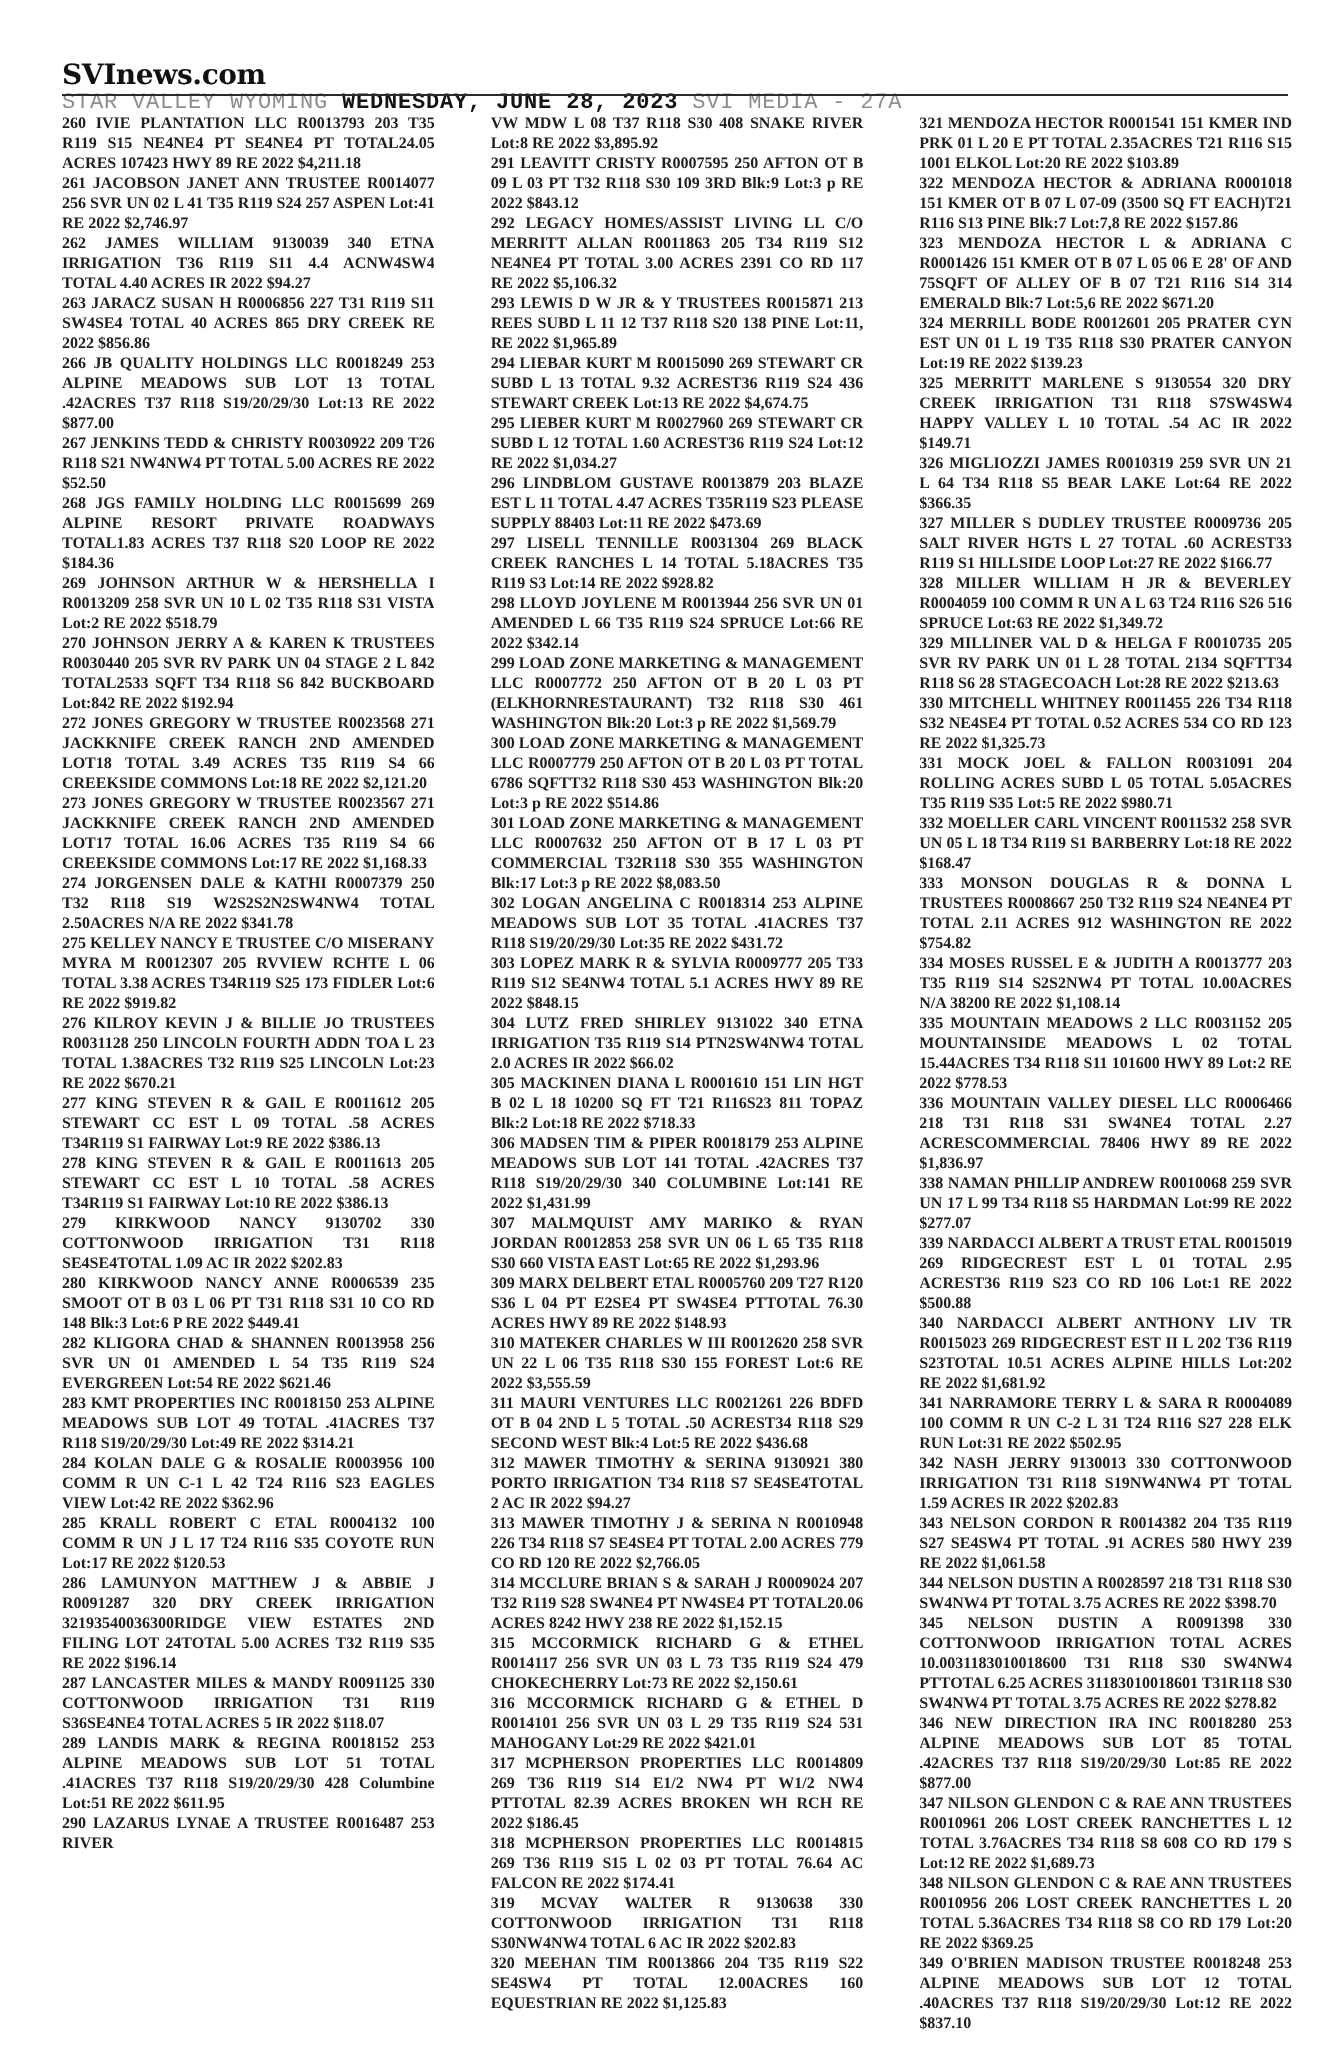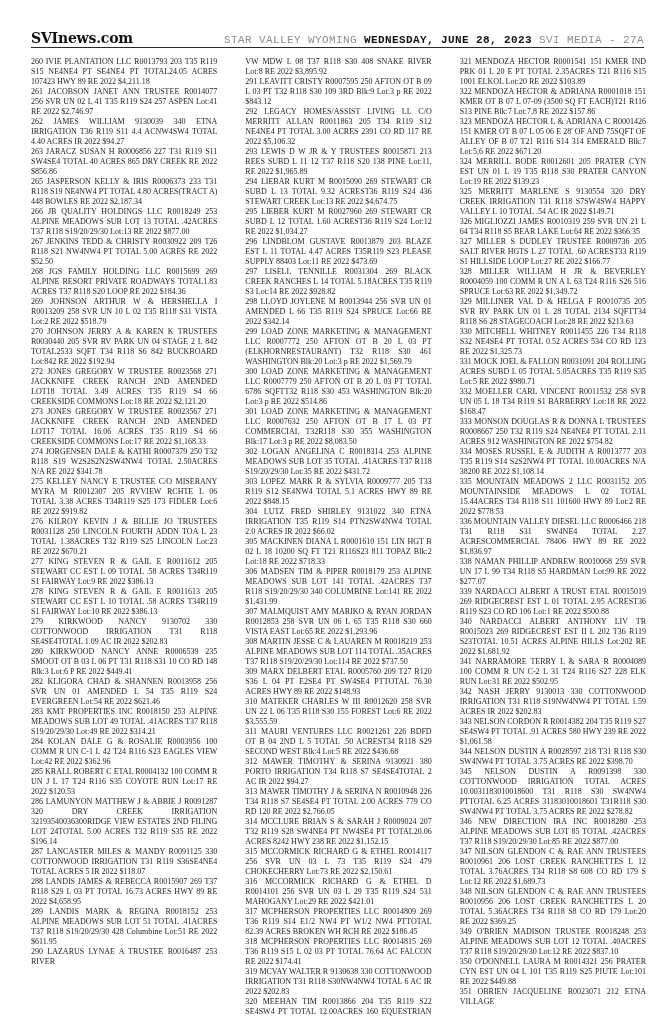--- a/index.html
+++ b/index.html
@@ -5,40 +5,40 @@
   html,body { margin:0; padding:0; background:#ffffff; }
   .page {
     position:relative;
     width:663px; height:1024px;
     background:#ffffff;
     overflow:hidden;
     font-family:"Liberation Serif", serif;
   }
   .header {
     position:absolute; top:30px; left:31px; right:19px;
-    display:flex; justify-content:space-between; align-items:baseline;
+    display:flex; justify-content:space-between; align-items:baseline;flex-direction:column;
   }
   .masthead {
     font-family:"DejaVu Serif", serif;
     font-weight:bold; font-size:14px; color:#111;
     letter-spacing:-0.2px;
   }
   .header-right {
     font-family:Liberation Mono, monospace;
     font-size:11px; color:#8d8d8d;
     letter-spacing:0.4px; white-space:nowrap;
   }
   .header-right .hdr-date { color:#141414; font-weight:bold; }
   .header-rule {
     position:absolute; top:47px; left:31px; right:19px;
     border-top:1.4px solid #2a2a2a; height:0;
   }
   .columns {
     position:absolute; top:57px; left:31px; right:17px; bottom:6px;
-    display:flex; gap:28px; overflow:hidden;
+    display:flex; gap:28px; overflow:hidden;font-weight:bold;
   }
   .col {
     flex:1 1 0; min-width:0;
     text-align:justify;
     font-size:8px; line-height:10px;
     color:#1d1d1d;
     letter-spacing:0px;
     overflow:hidden;
   }
   .entry { margin:0; padding:0; }
@@ -60,42 +60,40 @@
   </div>
 
   <div class="header-rule"></div>
 
   <div class="columns">
     <div class="col">
         <p class="entry">260 IVIE PLANTATION LLC R0013793 203 T35 R119 S15 NE4NE4 PT SE4NE4 PT TOTAL24.05 ACRES 107423 HWY 89 RE 2022 $4,211.18</p>
         <p class="entry">261 JACOBSON JANET ANN TRUSTEE R0014077 256 SVR UN 02 L 41 T35 R119 S24 257 ASPEN Lot:41 RE 2022 $2,746.97</p>
         <p class="entry">262 JAMES WILLIAM 9130039 340 ETNA IRRIGATION T36 R119 S11 4.4 ACNW4SW4 TOTAL 4.40 ACRES IR 2022 $94.27</p>
         <p class="entry">263 JARACZ SUSAN H R0006856 227 T31 R119 S11 SW4SE4 TOTAL 40 ACRES 865 DRY CREEK RE 2022 $856.86</p>
-        <p class="entry">265 JASPERSON KELLY &amp; IRIS R0006373 233 T31 R118 S19 NE4NW4 PT TOTAL 4.80 ACRES(TRACT A) 448 BOWLES RE 2022 $2,187.34</p>
         <p class="entry">266 JB QUALITY HOLDINGS LLC R0018249 253 ALPINE MEADOWS SUB LOT 13 TOTAL .42ACRES T37 R118 S19/20/29/30 Lot:13 RE 2022 $877.00</p>
         <p class="entry">267 JENKINS TEDD &amp; CHRISTY R0030922 209 T26 R118 S21 NW4NW4 PT TOTAL 5.00 ACRES RE 2022 $52.50</p>
         <p class="entry">268 JGS FAMILY HOLDING LLC R0015699 269 ALPINE RESORT PRIVATE ROADWAYS TOTAL1.83 ACRES T37 R118 S20 LOOP RE 2022 $184.36</p>
         <p class="entry">269 JOHNSON ARTHUR W &amp; HERSHELLA I R0013209 258 SVR UN 10 L 02 T35 R118 S31 VISTA Lot:2 RE 2022 $518.79</p>
         <p class="entry">270 JOHNSON JERRY A &amp; KAREN K TRUSTEES R0030440 205 SVR RV PARK UN 04 STAGE 2 L 842 TOTAL2533 SQFT T34 R118 S6 842 BUCKBOARD Lot:842 RE 2022 $192.94</p>
         <p class="entry">272 JONES GREGORY W TRUSTEE R0023568 271 JACKKNIFE CREEK RANCH 2ND AMENDED LOT18 TOTAL 3.49 ACRES T35 R119 S4 66 CREEKSIDE COMMONS Lot:18 RE 2022 $2,121.20</p>
         <p class="entry">273 JONES GREGORY W TRUSTEE R0023567 271 JACKKNIFE CREEK RANCH 2ND AMENDED LOT17 TOTAL 16.06 ACRES T35 R119 S4 66 CREEKSIDE COMMONS Lot:17 RE 2022 $1,168.33</p>
         <p class="entry">274 JORGENSEN DALE &amp; KATHI R0007379 250 T32 R118 S19 W2S2S2N2SW4NW4 TOTAL 2.50ACRES N/A RE 2022 $341.78</p>
         <p class="entry">275 KELLEY NANCY E TRUSTEE C/O MISERANY MYRA M R0012307 205 RVVIEW RCHTE L 06 TOTAL 3.38 ACRES T34R119 S25 173 FIDLER Lot:6 RE 2022 $919.82</p>
         <p class="entry">276 KILROY KEVIN J &amp; BILLIE JO TRUSTEES R0031128 250 LINCOLN FOURTH ADDN TOA L 23 TOTAL 1.38ACRES T32 R119 S25 LINCOLN Lot:23 RE 2022 $670.21</p>
         <p class="entry">277 KING STEVEN R &amp; GAIL E R0011612 205 STEWART CC EST L 09 TOTAL .58 ACRES T34R119 S1 FAIRWAY Lot:9 RE 2022 $386.13</p>
         <p class="entry">278 KING STEVEN R &amp; GAIL E R0011613 205 STEWART CC EST L 10 TOTAL .58 ACRES T34R119 S1 FAIRWAY Lot:10 RE 2022 $386.13</p>
         <p class="entry">279 KIRKWOOD NANCY 9130702 330 COTTONWOOD IRRIGATION T31 R118 SE4SE4TOTAL 1.09 AC IR 2022 $202.83</p>
         <p class="entry">280 KIRKWOOD NANCY ANNE R0006539 235 SMOOT OT B 03 L 06 PT T31 R118 S31 10 CO RD 148 Blk:3 Lot:6 P RE 2022 $449.41</p>
         <p class="entry">282 KLIGORA CHAD &amp; SHANNEN R0013958 256 SVR UN 01 AMENDED L 54 T35 R119 S24 EVERGREEN Lot:54 RE 2022 $621.46</p>
         <p class="entry">283 KMT PROPERTIES INC R0018150 253 ALPINE MEADOWS SUB LOT 49 TOTAL .41ACRES T37 R118 S19/20/29/30 Lot:49 RE 2022 $314.21</p>
         <p class="entry">284 KOLAN DALE G &amp; ROSALIE R0003956 100 COMM R UN C-1 L 42 T24 R116 S23 EAGLES VIEW Lot:42 RE 2022 $362.96</p>
         <p class="entry">285 KRALL ROBERT C ETAL R0004132 100 COMM R UN J L 17 T24 R116 S35 COYOTE RUN Lot:17 RE 2022 $120.53</p>
         <p class="entry">286 LAMUNYON MATTHEW J &amp; ABBIE J R0091287 320 DRY CREEK IRRIGATION 32193540036300RIDGE VIEW ESTATES 2ND FILING LOT 24TOTAL 5.00 ACRES T32 R119 S35 RE 2022 $196.14</p>
         <p class="entry">287 LANCASTER MILES &amp; MANDY R0091125 330 COTTONWOOD IRRIGATION T31 R119 S36SE4NE4 TOTAL ACRES 5 IR 2022 $118.07</p>
-        <p class="entry">288 LANDIS JAMES &amp; REBECCA R0015907 269 T37 R118 S29 L 03 PT TOTAL 16.73 ACRES HWY 89 RE 2022 $4,658.95</p>
         <p class="entry">289 LANDIS MARK &amp; REGINA R0018152 253 ALPINE MEADOWS SUB LOT 51 TOTAL .41ACRES T37 R118 S19/20/29/30 428 Columbine Lot:51 RE 2022 $611.95</p>
         <p class="entry">290 LAZARUS LYNAE A TRUSTEE R0016487 253 RIVER</p>
       </div>
     <div class="col">
         <p class="entry">VW MDW L 08 T37 R118 S30 408 SNAKE RIVER Lot:8 RE 2022 $3,895.92</p>
         <p class="entry">291 LEAVITT CRISTY R0007595 250 AFTON OT B 09 L 03 PT T32 R118 S30 109 3RD Blk:9 Lot:3 p RE 2022 $843.12</p>
         <p class="entry">292 LEGACY HOMES/ASSIST LIVING LL C/O MERRITT ALLAN R0011863 205 T34 R119 S12 NE4NE4 PT TOTAL 3.00 ACRES 2391 CO RD 117 RE 2022 $5,106.32</p>
         <p class="entry">293 LEWIS D W JR &amp; Y TRUSTEES R0015871 213 REES SUBD L 11 12 T37 R118 S20 138 PINE Lot:11, RE 2022 $1,965.89</p>
         <p class="entry">294 LIEBAR KURT M R0015090 269 STEWART CR SUBD L 13 TOTAL 9.32 ACREST36 R119 S24 436 STEWART CREEK Lot:13 RE 2022 $4,674.75</p>
         <p class="entry">295 LIEBER KURT M R0027960 269 STEWART CR SUBD L 12 TOTAL 1.60 ACREST36 R119 S24 Lot:12 RE 2022 $1,034.27</p>
@@ -104,21 +102,20 @@
         <p class="entry">298 LLOYD JOYLENE M R0013944 256 SVR UN 01 AMENDED L 66 T35 R119 S24 SPRUCE Lot:66 RE 2022 $342.14</p>
         <p class="entry">299 LOAD ZONE MARKETING &amp; MANAGEMENT LLC R0007772 250 AFTON OT B 20 L 03 PT (ELKHORNRESTAURANT) T32 R118 S30 461 WASHINGTON Blk:20 Lot:3 p RE 2022 $1,569.79</p>
         <p class="entry">300 LOAD ZONE MARKETING &amp; MANAGEMENT LLC R0007779 250 AFTON OT B 20 L 03 PT TOTAL 6786 SQFTT32 R118 S30 453 WASHINGTON Blk:20 Lot:3 p RE 2022 $514.86</p>
         <p class="entry">301 LOAD ZONE MARKETING &amp; MANAGEMENT LLC R0007632 250 AFTON OT B 17 L 03 PT COMMERCIAL T32R118 S30 355 WASHINGTON Blk:17 Lot:3 p RE 2022 $8,083.50</p>
         <p class="entry">302 LOGAN ANGELINA C R0018314 253 ALPINE MEADOWS SUB LOT 35 TOTAL .41ACRES T37 R118 S19/20/29/30 Lot:35 RE 2022 $431.72</p>
         <p class="entry">303 LOPEZ MARK R &amp; SYLVIA R0009777 205 T33 R119 S12 SE4NW4 TOTAL 5.1 ACRES HWY 89 RE 2022 $848.15</p>
         <p class="entry">304 LUTZ FRED SHIRLEY 9131022 340 ETNA IRRIGATION T35 R119 S14 PTN2SW4NW4 TOTAL 2.0 ACRES IR 2022 $66.02</p>
         <p class="entry">305 MACKINEN DIANA L R0001610 151 LIN HGT B 02 L 18 10200 SQ FT T21 R116S23 811 TOPAZ Blk:2 Lot:18 RE 2022 $718.33</p>
         <p class="entry">306 MADSEN TIM &amp; PIPER R0018179 253 ALPINE MEADOWS SUB LOT 141 TOTAL .42ACRES T37 R118 S19/20/29/30 340 COLUMBINE Lot:141 RE 2022 $1,431.99</p>
         <p class="entry">307 MALMQUIST AMY MARIKO &amp; RYAN JORDAN R0012853 258 SVR UN 06 L 65 T35 R118 S30 660 VISTA EAST Lot:65 RE 2022 $1,293.96</p>
-        <p class="entry">308 MARTIN JESSE C &amp; LAUAREN M R0018219 253 ALPINE MEADOWS SUB LOT 114 TOTAL .35ACRES T37 R118 S19/20/29/30 Lot:114 RE 2022 $737.50</p>
         <p class="entry">309 MARX DELBERT ETAL R0005760 209 T27 R120 S36 L 04 PT E2SE4 PT SW4SE4 PTTOTAL 76.30 ACRES HWY 89 RE 2022 $148.93</p>
         <p class="entry">310 MATEKER CHARLES W III R0012620 258 SVR UN 22 L 06 T35 R118 S30 155 FOREST Lot:6 RE 2022 $3,555.59</p>
         <p class="entry">311 MAURI VENTURES LLC R0021261 226 BDFD OT B 04 2ND L 5 TOTAL .50 ACREST34 R118 S29 SECOND WEST Blk:4 Lot:5 RE 2022 $436.68</p>
         <p class="entry">312 MAWER TIMOTHY &amp; SERINA 9130921 380 PORTO IRRIGATION T34 R118 S7 SE4SE4TOTAL 2 AC IR 2022 $94.27</p>
         <p class="entry">313 MAWER TIMOTHY J &amp; SERINA N R0010948 226 T34 R118 S7 SE4SE4 PT TOTAL 2.00 ACRES 779 CO RD 120 RE 2022 $2,766.05</p>
         <p class="entry">314 MCCLURE BRIAN S &amp; SARAH J R0009024 207 T32 R119 S28 SW4NE4 PT NW4SE4 PT TOTAL20.06 ACRES 8242 HWY 238 RE 2022 $1,152.15</p>
         <p class="entry">315 MCCORMICK RICHARD G &amp; ETHEL R0014117 256 SVR UN 03 L 73 T35 R119 S24 479 CHOKECHERRY Lot:73 RE 2022 $2,150.61</p>
         <p class="entry">316 MCCORMICK RICHARD G &amp; ETHEL D R0014101 256 SVR UN 03 L 29 T35 R119 S24 531 MAHOGANY Lot:29 RE 2022 $421.01</p>
         <p class="entry">317 MCPHERSON PROPERTIES LLC R0014809 269 T36 R119 S14 E1/2 NW4 PT W1/2 NW4 PTTOTAL 82.39 ACRES BROKEN WH RCH RE 2022 $186.45</p>
         <p class="entry">318 MCPHERSON PROPERTIES LLC R0014815 269 T36 R119 S15 L 02 03 PT TOTAL 76.64 AC FALCON RE 2022 $174.41</p>

